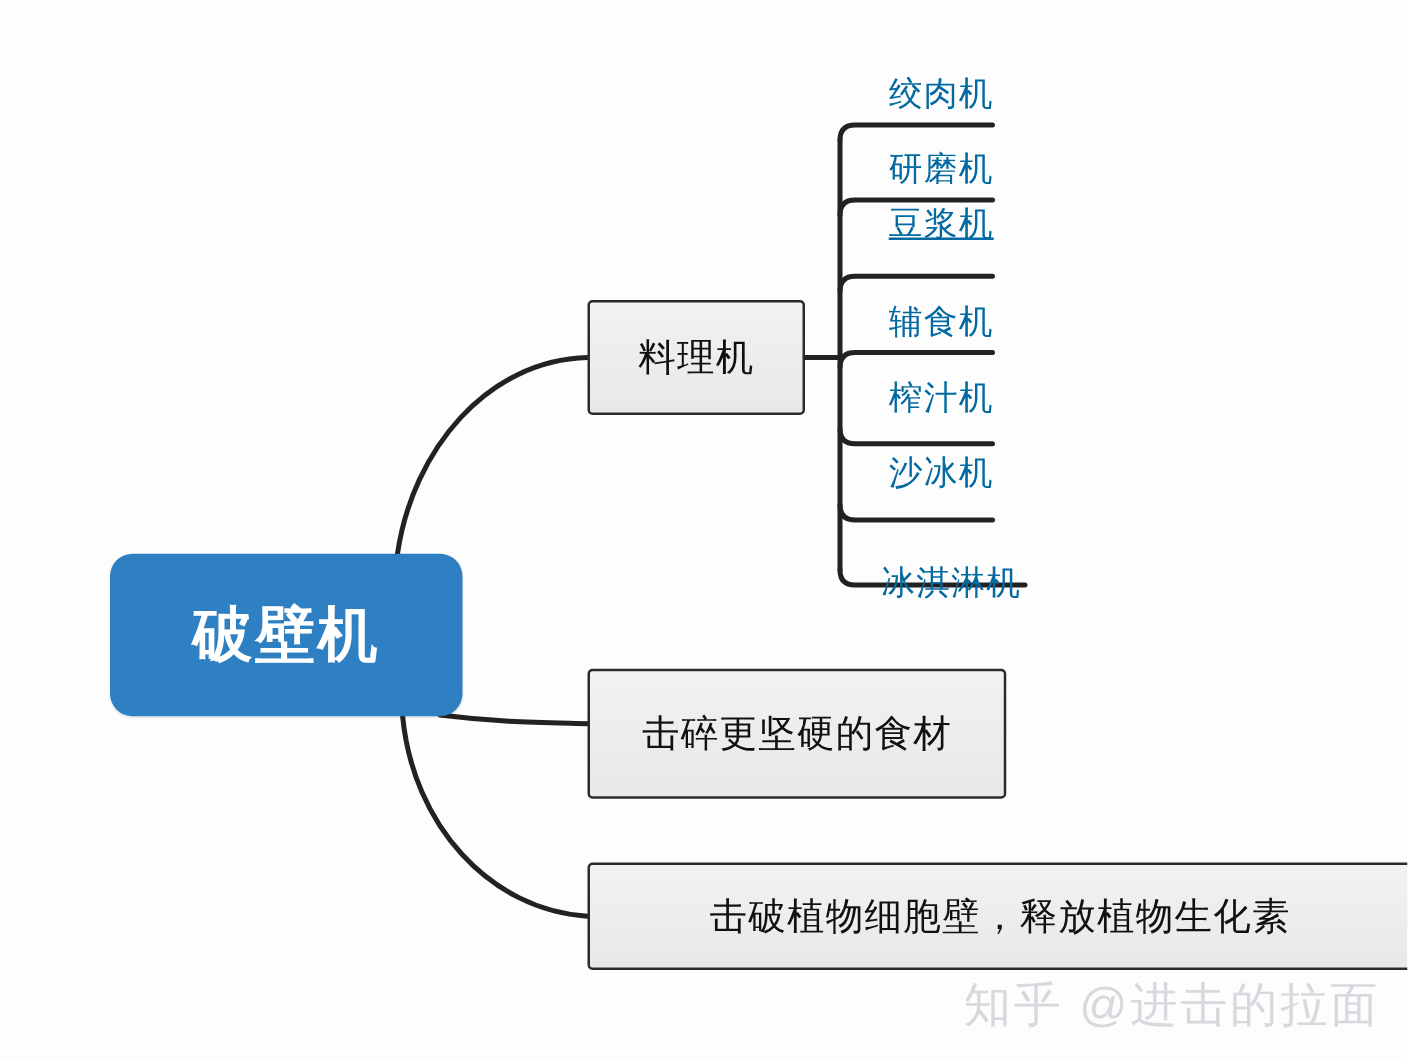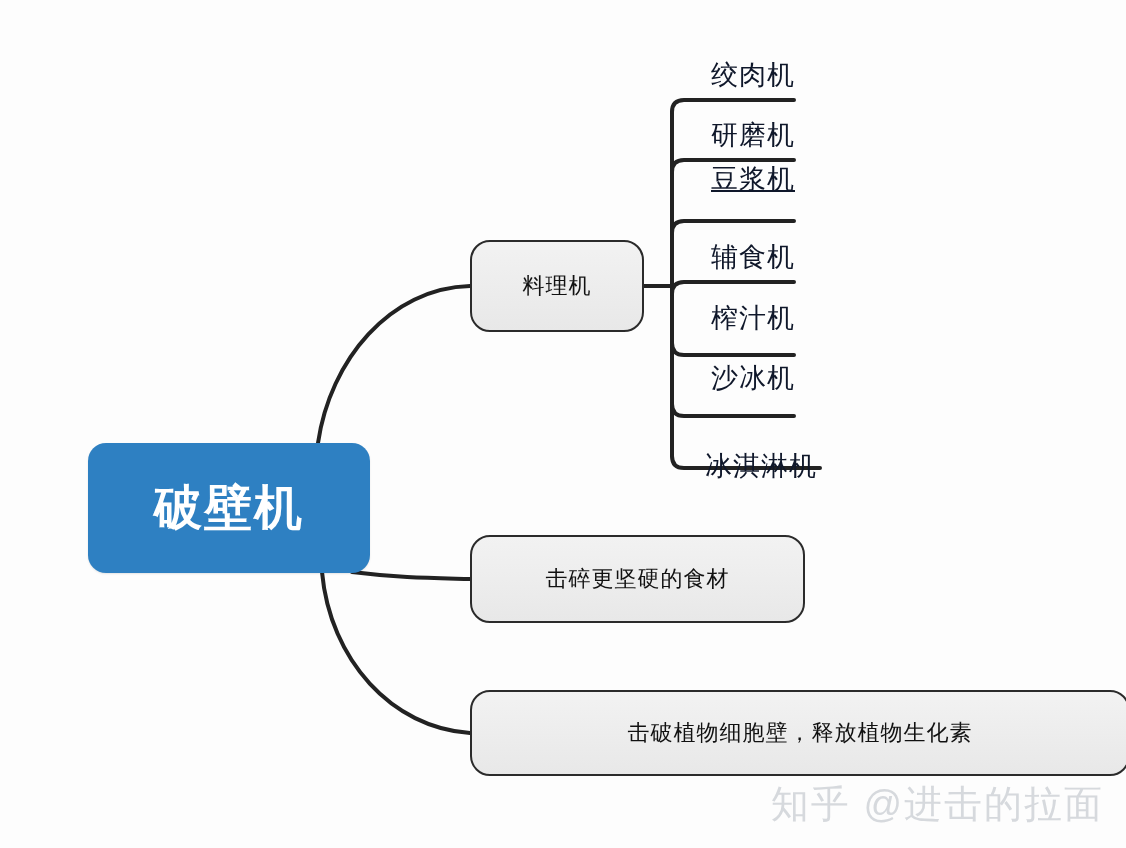--- a/index.html
+++ b/index.html
@@ -47,56 +47,56 @@
     font-size: 48px;
     font-weight: bold;
     letter-spacing: 2px;
     box-shadow: 0 1px 2px rgba(0,0,0,0.10);
   }
 
   
   .node-branch {
     background: linear-gradient(180deg, #f2f2f2 0%, #e8e8e8 100%);
     border: 2.5px solid #2b2b2b;
-    border-radius: 20px;
+    border-radius: 4px;
     color: #111111;
-    font-size: 22px;
+    font-size: 30px;
     letter-spacing: 1px;
     font-family: Liberation Mono, monospace;
   }
   .node-cooking {
     left: 470px;
     top: 240px;
     width: 174px;
     height: 92px;
   }
   .node-crush {
     left: 470px;
     top: 535px;
     width: 335px;
-    height: 88px;
+    height: 104px;
   }
   .node-cellwall {
     left: 470px;
     top: 690px;
     width: 660px;
     height: 86px;
   }
 
   
   .leaf {
     position: absolute;
     left: 688px;
     width: 130px;
     height: 44px;
     display: flex;
     align-items: center;
     justify-content: center;
     font-size: 27px;
-    color: #0f172a;
+    color: #0369a1;
     letter-spacing: 1px;
     white-space: nowrap;
   }
   .leaf.wide {
     width: 150px;
     left: 686px;
     margin-top: 28px;
   }
 
   

